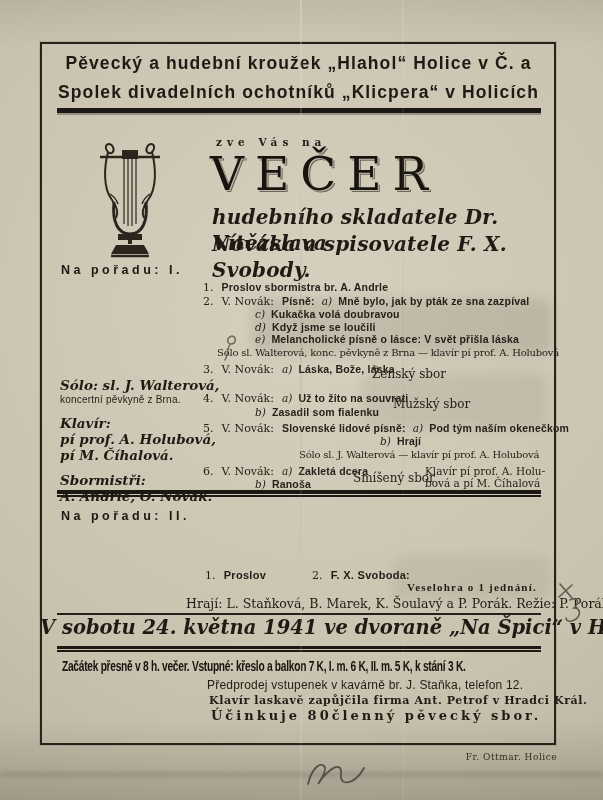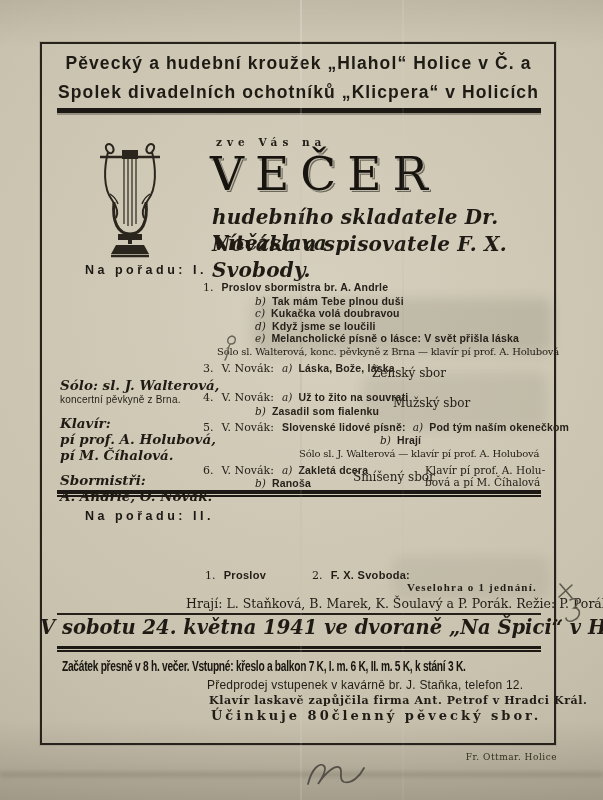--- a/index.html
+++ b/index.html
@@ -18,21 +18,21 @@
   .org{left:40px;width:517px;text-align:center;font-weight:700;font-size:17.5px;
     letter-spacing:1.1px;color:#1e1b15;white-space:nowrap;}
   .rule-heavy{left:57px;width:484px;height:4.5px;background:#1c1914;box-shadow:0 2px 0 rgba(50,45,35,.35);}
   .invite{left:216px;top:136px;font-family:"DejaVu Serif",serif;font-weight:700;
     font-size:10.5px;letter-spacing:5px;}
   .title-main{left:210px;top:150px;font-family:"DejaVu Serif",serif;font-weight:400;
     font-size:47px;line-height:1;letter-spacing:11px;color:#17140f;
     text-shadow:1px 1px 0 rgba(201,194,175,.9),2px 2px 0 rgba(23,20,15,.55);}
   .script{font-family:"DejaVu Serif",serif;font-style:italic;font-weight:700;color:#1f1b14;}
   .subtitle{font-size:20px;line-height:26px;letter-spacing:.2px;}
-  .sec-head{font-weight:700;font-size:12.5px;letter-spacing:3.5px;color:#1c1914;white-space:nowrap;margin-left:24px;}
+  .sec-head{font-weight:700;font-size:12.5px;letter-spacing:3.5px;color:#1c1914;white-space:nowrap;}
   
   .program{left:203px;top:281px;width:352px;font-size:11px;line-height:12.5px;color:#26211a;}
   .prow{white-space:nowrap;}
   .num,.comp{font-family:"DejaVu Serif",serif;font-size:11px;margin-right:5px;}
   .plabel{font-weight:700;font-size:10.5px;margin-right:4px;letter-spacing:.2px;}
   .kk{font-family:"DejaVu Serif",serif;font-style:italic;font-size:10.5px;margin-right:3px;}
   .song{font-weight:700;font-size:10.5px;letter-spacing:.2px;}
   .indent{margin-left:52px;}
   .pnote{font-family:"DejaVu Serif",serif;font-size:10px;letter-spacing:-.2px;margin-top:1px;}
   .grp{position:relative;margin-top:3.5px;}
@@ -109,23 +109,26 @@
   <div class="abs script subtitle" style="left:212px;top:204px;">hudebního skladatele Dr. Vítězslava</div>
   <div class="abs script subtitle" style="left:212px;top:231px;">Nováka a spisovatele F. X. Svobody.</div>
 
   <div class="abs sec-head" style="left:61px;top:263px;">Na pořadu: I.</div>
 
   <div class="abs program">
     <div class="prow">
       <span class="num">1.</span>
       <span class="song">Proslov sbormistra br. A. Andrle</span>
     </div>
-    <div class="prow indent">
-      <span class="kk">b)</span>
-      <span class="song">Tak mám Tebe plnou duši</span>
+    <div class="prow">
+      <span class="num">2.</span>
+      <span class="comp">V. Novák:</span>
+      <span class="plabel">Písně:</span>
+      <span class="kk">a)</span>
+      <span class="song">Mně bylo, jak by pták ze sna zazpíval</span>
     </div>
     <div class="prow indent">
       <span class="kk">c)</span>
       <span class="song">Kukačka volá doubravou</span>
     </div>
     <div class="prow indent">
       <span class="kk">d)</span>
       <span class="song">Když jsme se loučili</span>
     </div>
     <div class="prow indent">

